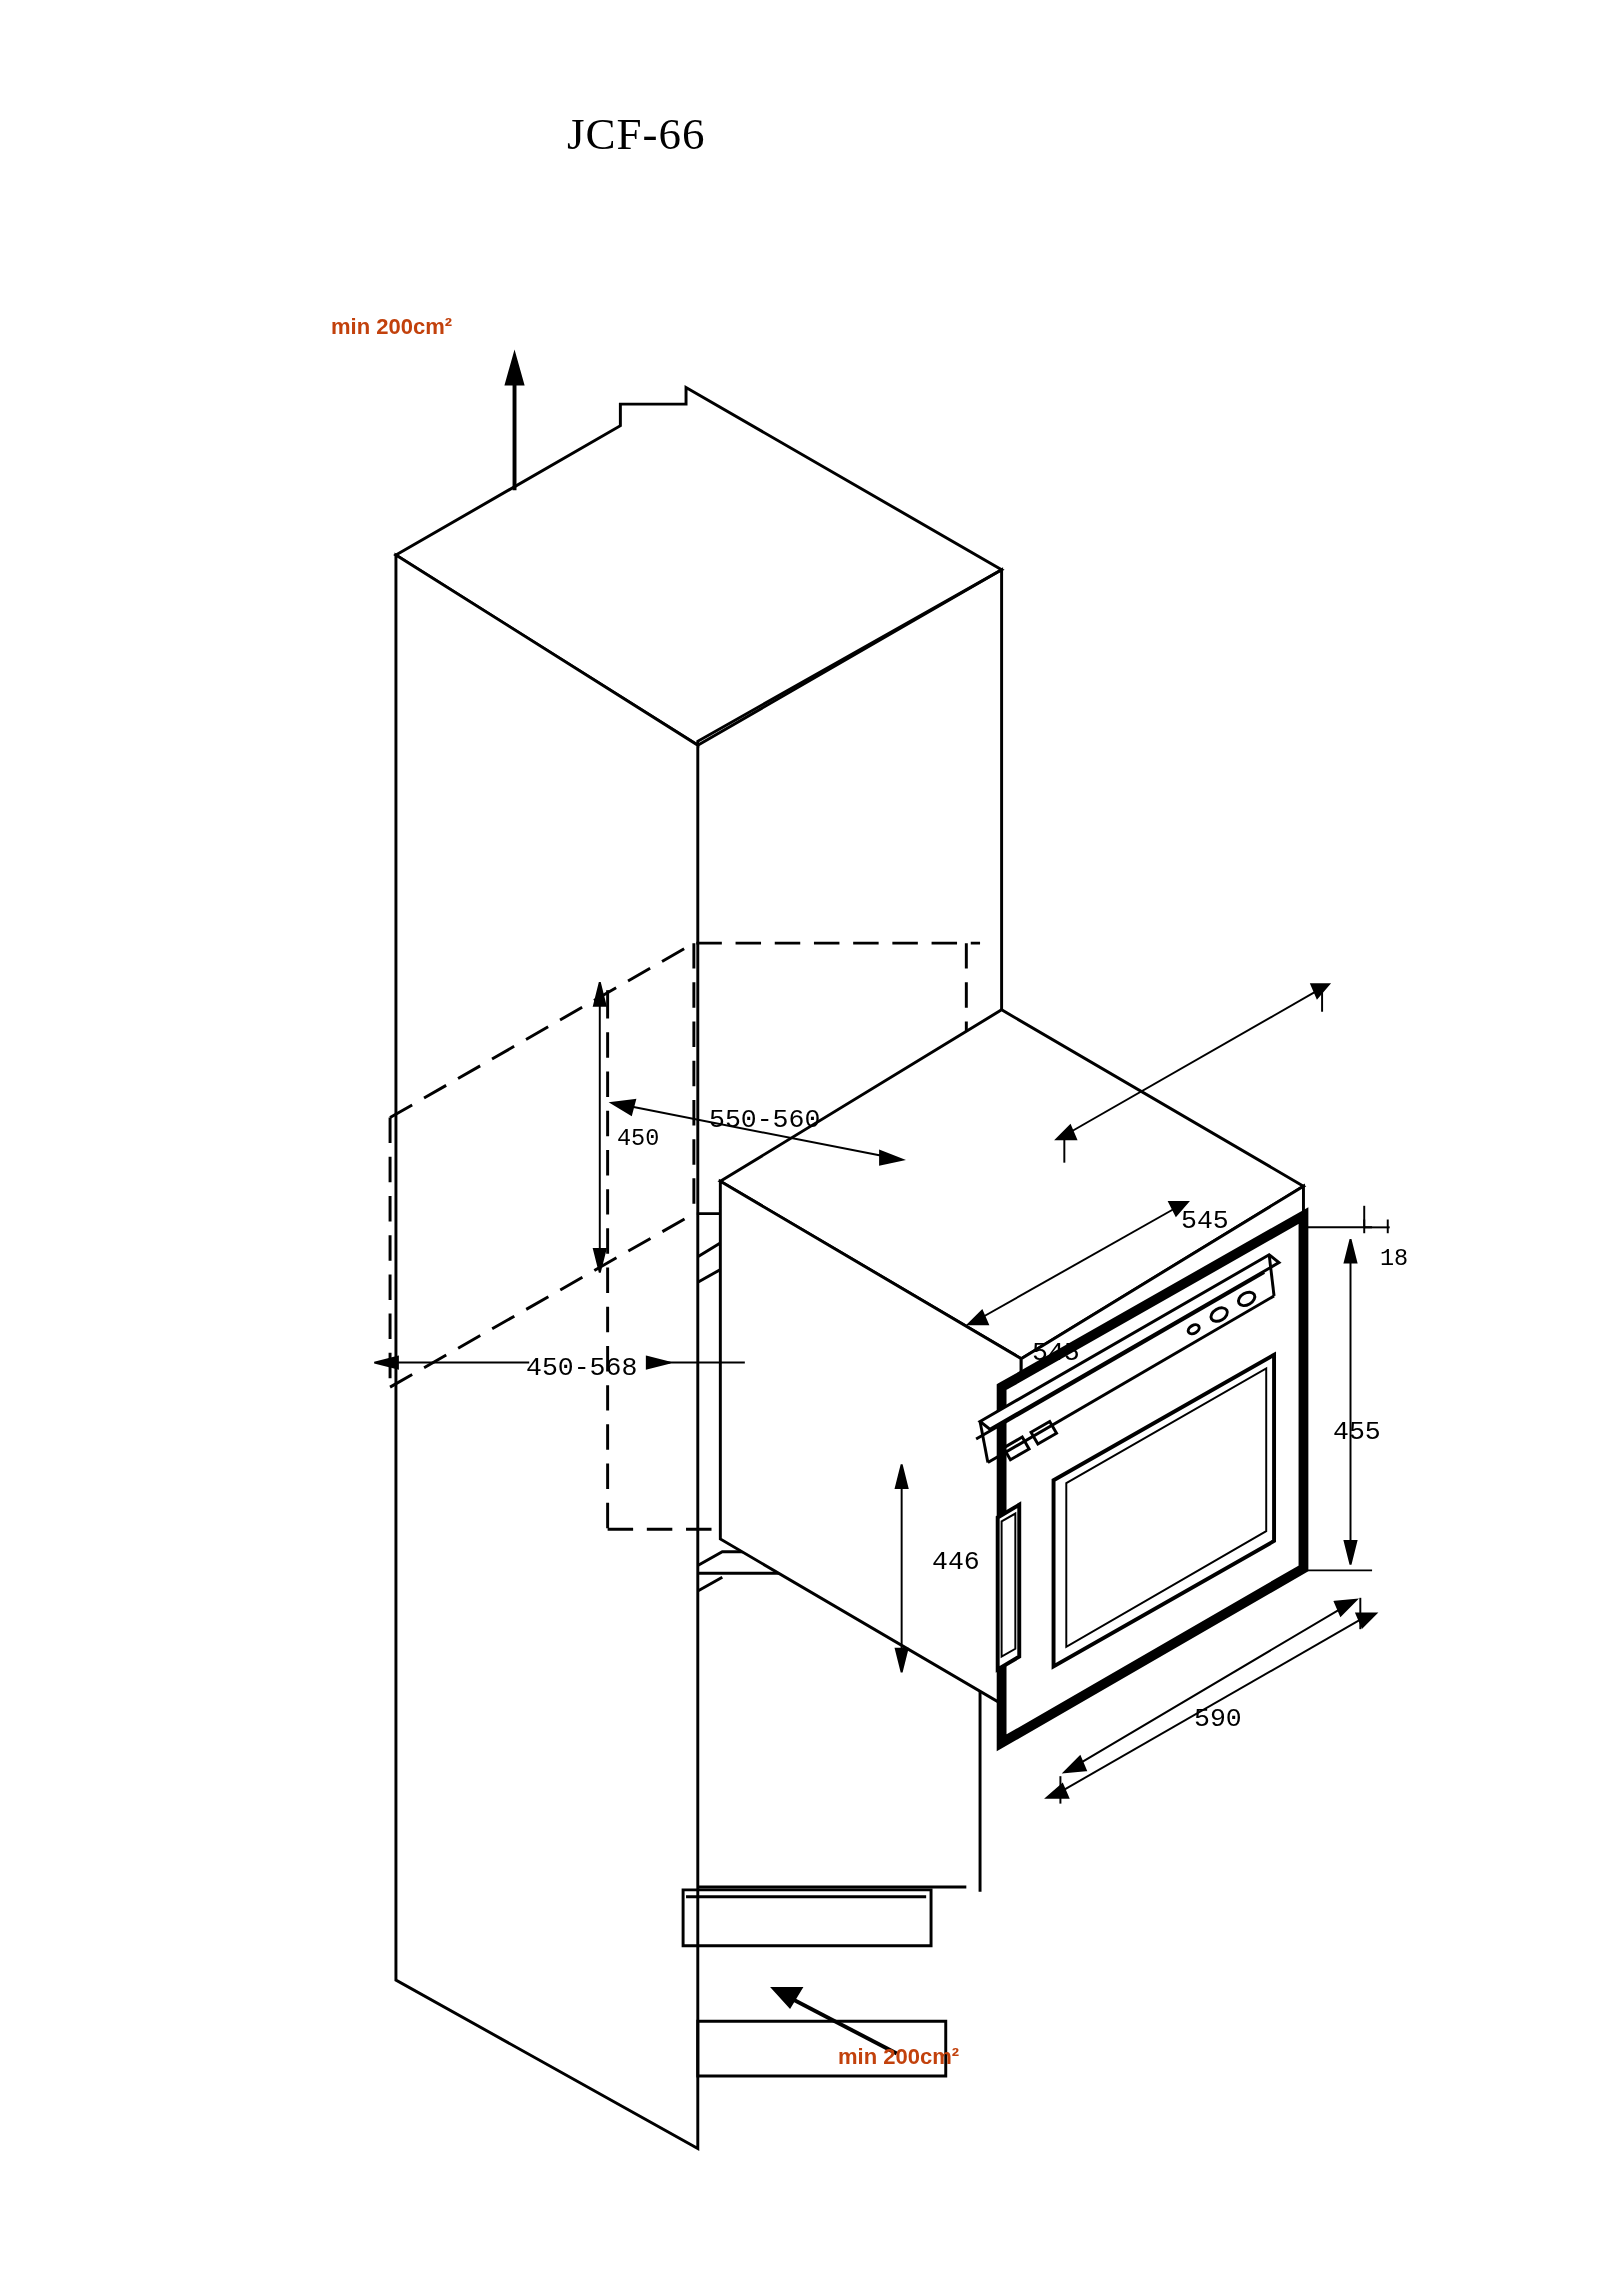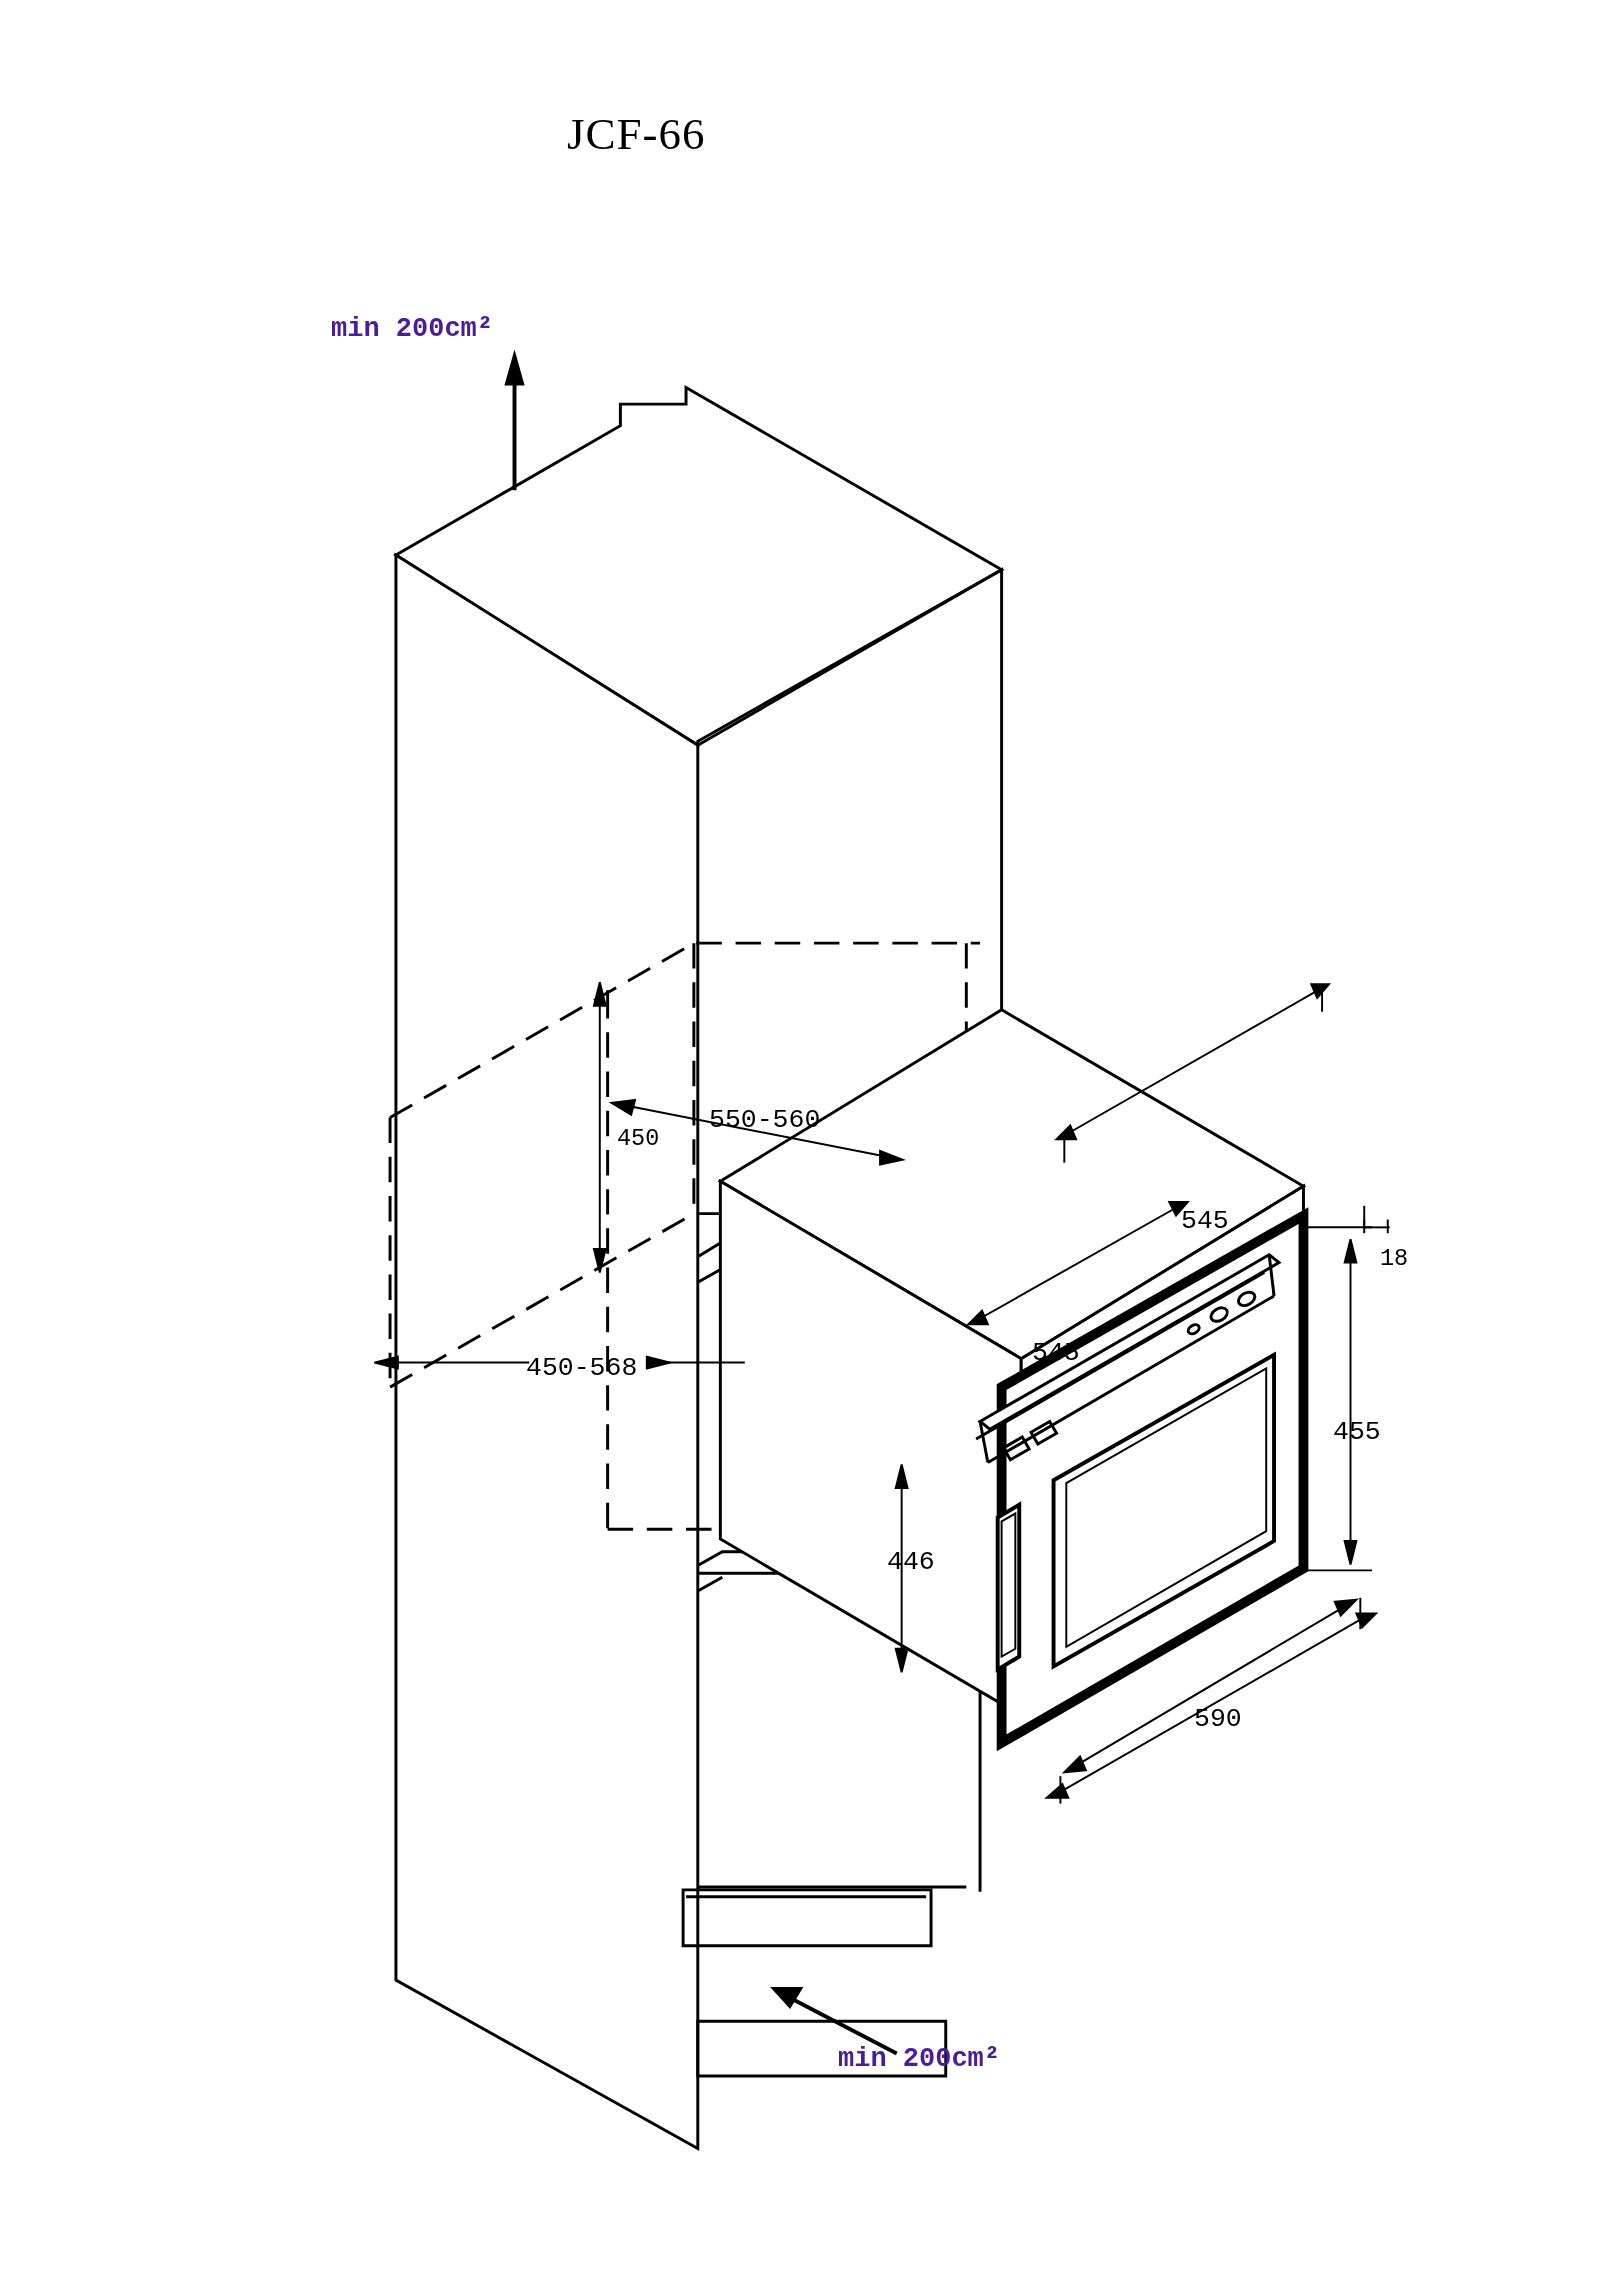--- a/index.html
+++ b/index.html
@@ -28,24 +28,24 @@
     position: absolute;
     white-space: nowrap;
   }
   .title {
     font-family: "Liberation Serif", serif;
     font-size: 45px;
     letter-spacing: 1px;
     color: #000;
   }
   .vent {
-    font-family: Liberation Mono, monospace;
-    font-size: 27px;
+    font-family: Liberation Sans, sans-serif;
+    font-size: 22px;
     font-weight: bold;
-    color: #4c1d95;
+    color: #c2410c;
   }
   .dim {
     font-family: "Liberation Mono", monospace;
     font-size: 26.5px;
     color: #000;
     margin-top: 20px;
   }
   .dim-sm {
     font-family: "Liberation Mono", monospace;
     font-size: 23.5px;
@@ -204,18 +204,18 @@
   <div class="lbl dim" style="left:526px; top:1333px;">450-568</div>
 
   <div class="lbl dim" style="left:1181px; top:1186px;">545</div>
 
   <div class="lbl dim" style="left:1032px; top:1318px;">545</div>
 
   <div class="lbl dim-sm" style="left:1336px; top:1245px;">18</div>
 
   <div class="lbl dim" style="left:1333px; top:1397px;">455</div>
 
-  <div class="lbl dim" style="left:887px; top:1527px;">446</div>
+  <div class="lbl dim" style="left:932px; top:1527px;">446</div>
 
   <div class="lbl dim" style="left:1194px; top:1684px;">590</div>
 
 </div>
 
 
 </body></html>

